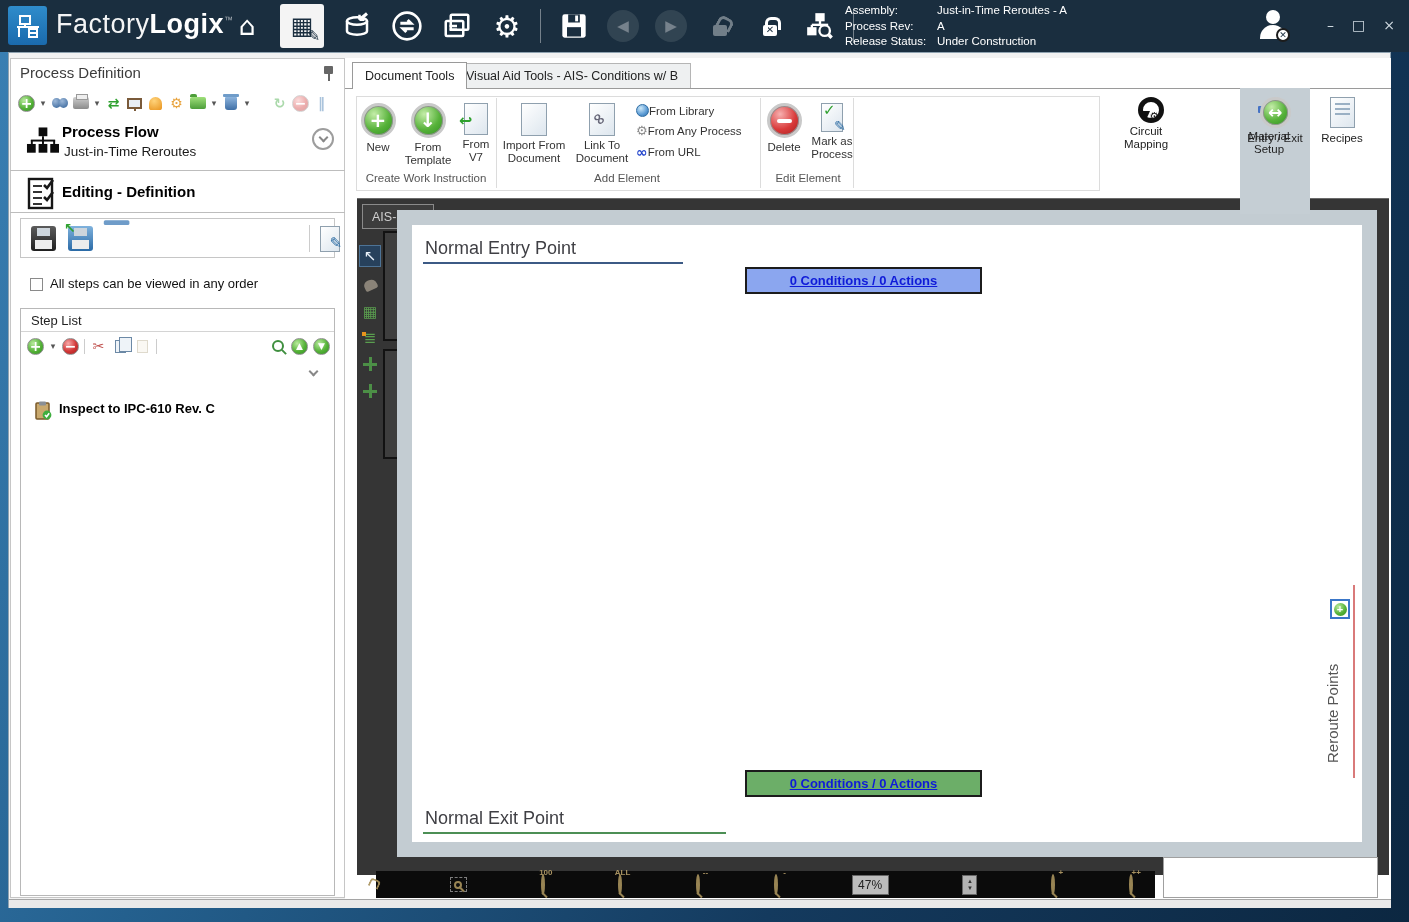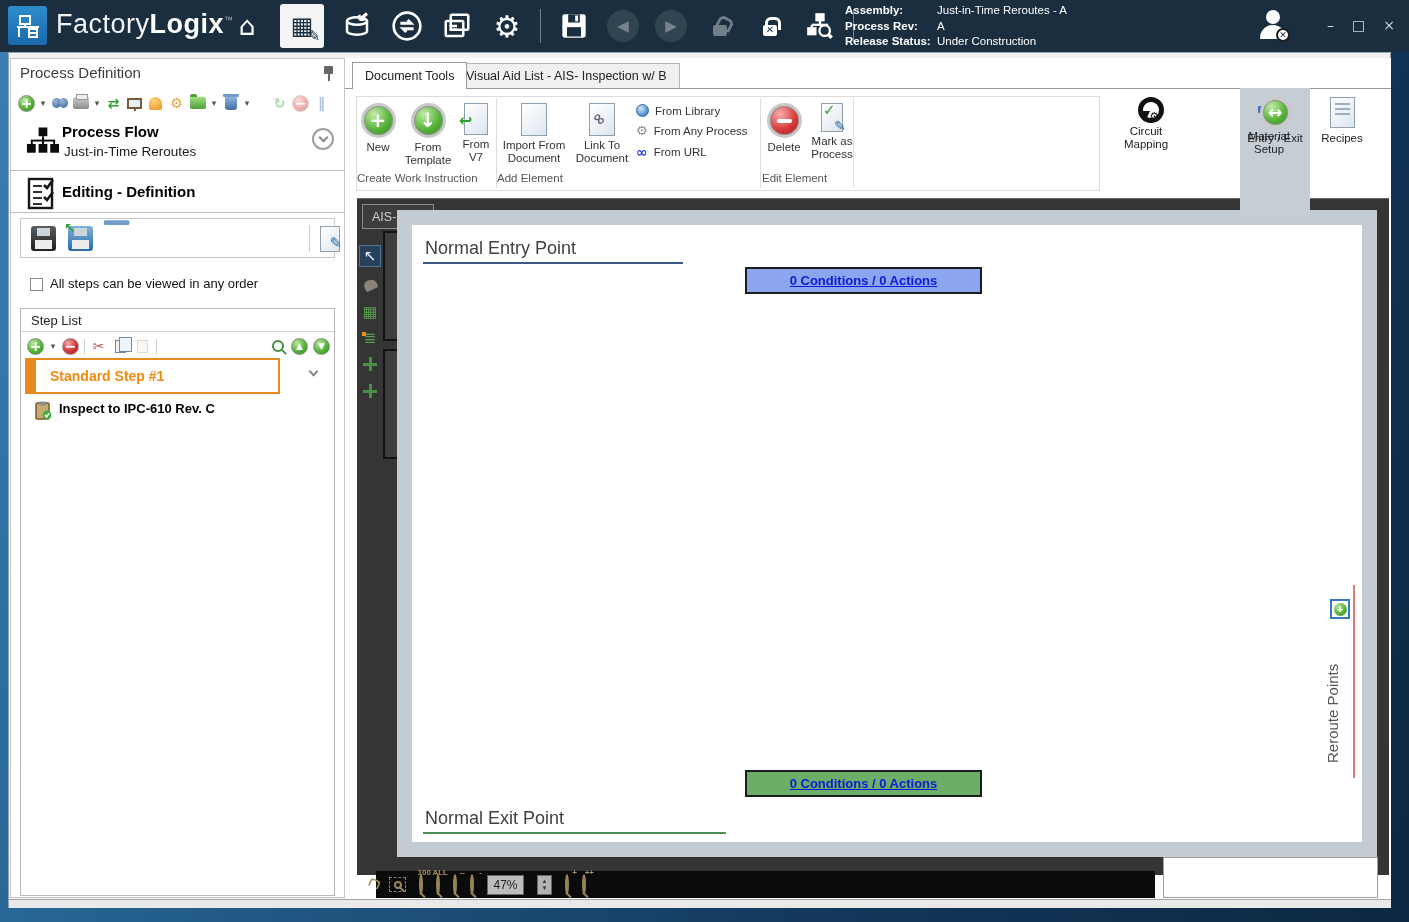--- a/index.html
+++ b/index.html
@@ -22,21 +22,21 @@
   .active-tool { width:44px; height:44px; background:#f4f4f4; border-radius:3px; display:flex; align-items:center; justify-content:center; position:relative; }
   .grid-glyph { color:#1a2e3f; font-size:24px; font-family:"DejaVu Sans",sans-serif; }
   .grid-pencil { position:absolute; right:4px; bottom:3px; color:#1a2e3f; font-size:15px; }
   .circle-btn { width:32px; height:32px; border-radius:50%; background:#55656f; display:flex; align-items:center; justify-content:center; color:#1a2e3f; font-size:15px; font-weight:bold; }
   .lock { width:14px; height:11px; background:#fff; border-radius:2px; position:relative; margin-top:8px; display:flex; align-items:center; justify-content:center; }
   .lock::before { content:""; position:absolute; left:2px; top:-8px; width:10px; height:10px; border:3px solid #fff; border-bottom:none; border-radius:6px 6px 0 0; }
   .lock.open::before { left:auto; right:-6px; transform:rotate(28deg); }
   .lock .x { color:#1a2e3f; font-size:10px; font-weight:bold; line-height:1; }
   .tb-info { position:absolute; left:845px; top:3px; color:#fff; font-size:11.5px; line-height:15.5px; }
   .tb-info .row { display:flex; }
-  .tb-info .lbl { font-weight:bold; width:92px; }
+  .tb-info .lbl { font-weight:normal; width:92px; }
   .person { position:absolute; left:1256px; top:10px; width:34px; height:32px; }
   .person .head { position:absolute; left:10px; top:0; width:14px; height:14px; border-radius:50%; background:#fff; }
   .person .bodyp { position:absolute; left:4px; top:15px; width:26px; height:14px; border-radius:13px 13px 0 0; background:#fff; }
   .person .badge { position:absolute; right:0; bottom:0; width:14px; height:14px; border-radius:50%; background:#fff; color:#1a2e3f; font-size:9px; font-weight:bold; display:flex; align-items:center; justify-content:center; }
   .winbtns { position:absolute; right:14px; top:17px; display:flex; gap:18px; color:#cfd9e0; font-size:14px; font-family:"DejaVu Sans",sans-serif; }
   .winbtns span { cursor:default; }
 
   
   .app-frame { position:absolute; left:8px; top:52px; width:1383px; height:856px; background:#f2f2f2; border:1px solid #8fa2b0; }
   .statusrow { position:absolute; left:9px; top:899px; width:1382px; height:9px; background:#e9e9e9; border-top:1px solid #a5a5a5; }
@@ -111,25 +111,25 @@
   .tab.inactive { left:453px; top:63px; height:25px; background:#eef0f1; border:1px solid #b5b5b5; border-bottom:none; }
   .ribbon-box { position:absolute; left:356px; top:96px; width:744px; height:95px; border:1px solid #dcdcdc; background:#fff; }
   .rdiv { position:absolute; top:98px; width:1px; height:90px; background:#dcdcdc; }
   .rbig { position:absolute; top:103px; display:flex; flex-direction:column; align-items:center; gap:3px; font-size:11.5px; color:#333; text-align:center; line-height:13px; }
   .glossy { border-radius:50%; display:flex; align-items:center; justify-content:center; color:#fff; font-weight:bold; font-family:"DejaVu Sans",sans-serif;
     background:radial-gradient(circle at 35% 28%,#c4eda8,#57b23a 55%,#2e8f1f); border:3px solid #c9c9c9; box-shadow:inset 0 0 0 1px #8f8f8f; }
   .glossy.red { background:radial-gradient(circle at 35% 28%,#f7b0b0,#d93a3a 55%,#a31d1d); }
   .glossy.size34 { width:35px; height:35px; font-size:20px; }
   .glossy.size30 { width:31px; height:31px; font-size:17px; }
   .rsmall-stack { position:absolute; left:636px; top:104px; display:flex; flex-direction:column; gap:6px; }
-  .rsmall { display:flex; align-items:center; gap:6px; font-size:11.5px; color:#333; }
+  .rsmall { display:flex; align-items:center; gap:0; font-size:11.5px; color:#333; }
   .globe { width:13px; height:13px; border-radius:50%; background:radial-gradient(circle at 35% 30%,#cde8f8,#5b9bd5 60%,#2e6da4); border:1px solid #2e6da4; }
   .gearsm { color:#8a8a8a; font-size:13px; font-family:"DejaVu Sans",sans-serif; }
   .chainsm { color:#2244cc; font-size:14px; font-weight:bold; font-family:"DejaVu Sans",sans-serif; }
-  .rgrp-lbl { position:absolute; top:172px; font-size:11.5px; color:#555; }
+  .rgrp-lbl { position:absolute; top:172px; font-size:11.5px; color:#555; text-align:center; }
   .overlay-gl { position:absolute; font-family:"DejaVu Sans",sans-serif; }
   .rside { position:absolute; top:97px; display:flex; flex-direction:column; align-items:center; gap:4px; font-size:11.5px; color:#222; text-align:center; line-height:13px; z-index:7; }
   .entry-tab-bg { position:absolute; left:1240px; top:88px; width:70px; height:126px; background:#c5ced4; z-index:6; }
   .pin-map { position:relative; width:18px; height:24px; }
   .pin-map::before { content:""; position:absolute; left:1px; top:0; width:16px; height:16px; border:5px solid #111; border-radius:50%; }
   .pin-map::after { content:""; position:absolute; left:5px; top:14px; border-left:4px solid transparent; border-right:4px solid transparent; border-top:9px solid #111; }
   .pin-gear { position:absolute; right:-4px; bottom:-2px; color:#111; font-size:11px; font-family:"DejaVu Sans",sans-serif; }
 
   
   .canvas { position:absolute; left:357px; top:198px; width:1032px; height:677px; background:#353535; border-top:1px solid #6a6a6a; }
@@ -158,21 +158,21 @@
   .badge { position:absolute; width:237px; height:27px; border:2px solid #1c1c1c; display:flex; align-items:center; justify-content:center; z-index:7; }
   .badge a { font-size:13px; font-weight:bold; color:#0f1bd8; text-decoration:underline; }
   .badge.top { left:745px; top:267px; background:#8ba6ef; }
   .badge.bottom { left:745px; top:770px; background:#6cae68; }
   .reroute-plus { position:absolute; left:1330px; top:599px; width:20px; height:20px; background:#fff; border:2px solid #3a76c8; display:flex; align-items:center; justify-content:center; z-index:7; }
   .reroute-plus span { width:13px; height:13px; border-radius:50%; background:radial-gradient(circle at 35% 30%,#b9ea9e,#55b238 55%,#2e8f1f); color:#fff; font-size:11px; font-weight:bold; display:flex; align-items:center; justify-content:center; }
   .reroute-line { position:absolute; left:1353px; top:585px; width:2px; height:193px; background:#d97a7a; z-index:7; }
   .reroute-lbl { position:absolute; left:1324px; top:638px; width:26px; height:150px; writing-mode:vertical-rl; transform:rotate(180deg); font-size:15px; color:#555; text-align:center; z-index:7; }
 
   
-  .bottom-strip { position:absolute; left:376px; top:871px; width:779px; height:27px; background:#0b0b0b; display:flex; align-items:center; justify-content:flex-start; gap:13px; padding-right:16px; z-index:6; }
+  .bottom-strip { position:absolute; left:376px; top:871px; width:779px; height:27px; background:#0b0b0b; display:flex; align-items:center; justify-content:space-between; gap:13px; padding-right:22px; z-index:6; }
   .zc { position:relative; opacity:.9; }
   .mag { position:relative; width:11px; height:11px; border:2px solid #a8925c; border-radius:50%; }
   .mag::after { content:""; position:absolute; right:-5px; bottom:-3px; width:7px; height:2px; background:#a8925c; transform:rotate(45deg); }
   .magsup { position:absolute; top:-8px; right:-8px; font-size:8px; font-weight:bold; color:#b8a06a; white-space:nowrap; }
   .sel-mag { width:17px; height:15px; border:1px dashed #8a8a8a; display:flex; align-items:center; justify-content:center; }
   .sel-mag .mag { width:8px; height:8px; border-width:2px; }
   .locksm { position:relative; width:11px; height:8px; background:#a8925c; border-radius:1px; margin-top:6px; }
   .locksm::before { content:""; position:absolute; right:-4px; top:-6px; width:7px; height:7px; border:2px solid #a8925c; border-bottom:none; border-radius:4px 4px 0 0; transform:rotate(25deg); }
   .zoombox { width:37px; height:20px; background:#bdbdbd; border:1px solid #666; color:#222; font-size:12px; display:flex; align-items:center; justify-content:center; }
   .spinner { width:15px; height:20px; background:#b3b3b3; border:1px solid #666; display:flex; flex-direction:column; align-items:center; justify-content:center; font-size:6px; color:#333; line-height:7px; }
@@ -398,40 +398,36 @@
       <span class="sico dim">
           <span class="paste-ic"></span>
         </span>
       <span class="sl-sep"></span>
       <span class="sico" style="margin-left:auto">
           <span class="magplus"></span>
         </span>
       <span class="sico gcircle" style="font-size:9px">▲</span>
       <span class="sico gcircle" style="font-size:9px">▼</span>
     </div>
-    <div class="step-item">
-      <span class="step-bar"></span>
-      <span class="step-lbl">Standard Step #1</span>
-    </div>
     <span class="chev step-chev"></span>
     <div class="doc-row-ic">
       <svg width="18" height="19" viewBox="0 0 18 19">
         <rect x="2" y="2" width="13" height="16" rx="1" fill="#c9a96e" stroke="#7a5a2a" stroke-width="1.5"></rect>
         <rect x="5" y="0.5" width="7" height="4" rx="1" fill="#8a8f95"></rect>
         <circle cx="13" cy="14" r="4.4" fill="#3fae3f"></circle>
           <path d="M11 14l1.6 1.7 2.6-3.4" stroke="#fff" stroke-width="1.6" fill="none"></path>
         </svg>
     </div>
     <div class="doc-row-lbl">Inspect to IPC-610 Rev. C</div>
   </div>
 
   <div class="main-bg"></div>
   <div class="tabline"></div>
   <div class="tab active">Document Tools</div>
-  <div class="tab inactive">Visual Aid List - AIS- Inspection w/ B</div>
+  <div class="tab inactive">Visual Aid Tools - AIS- Conditions w/ B</div>
 
   <div class="ribbon-box"></div>
   <div class="rdiv" style="left:496px"></div>
   <div class="rdiv" style="left:760px"></div>
   <div class="rdiv" style="left:853px"></div>
 
   <div class="rbig" style="left:357px;width:42px">
     <span class="glossy size34">+</span>
     <span>New</span>
   </div>

